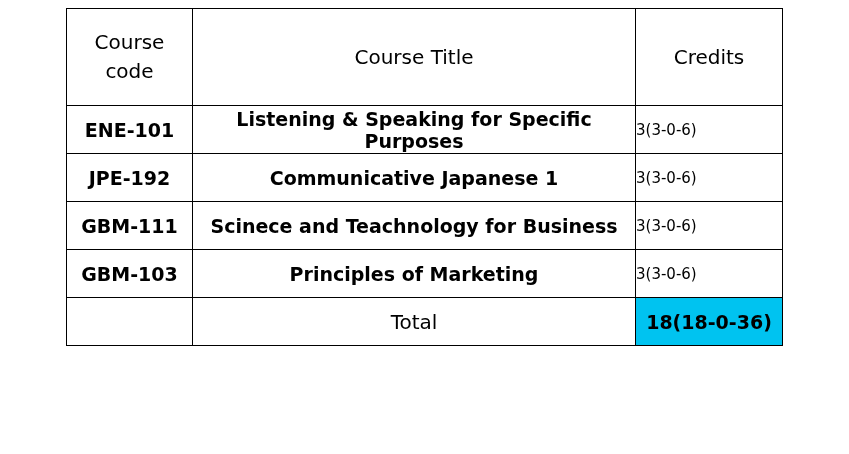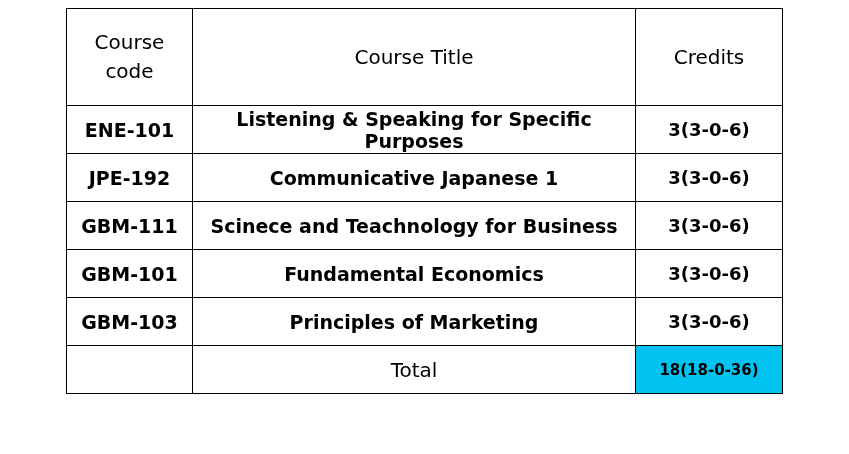--- a/index.html
+++ b/index.html
@@ -59,35 +59,35 @@
     font-size: 19px;
     margin-top: 44px;
   }
   .cell-title {
     text-align: center;
     padding-left: 14px;
     font-weight: bold;
     font-size: 19px;
   }
   .cell-credits {
-    text-align: center;
-    font-weight: bold;
-    font-size: 18px;
+    text-align: left;
+    font-weight: normal;
+    font-size: 15px;
   }
   .total-row .cell-empty {
     height: 47px;
   }
   .total-row .cell-total-label {
     text-align: center;
     font-size: 20px;
     font-weight: normal;
   }
   .total-row .cell-total-value {
     text-align: center;
-    font-size: 15px;
+    font-size: 19px;
     font-weight: bold;
     background: #00c3f0;
   }
 </style>
 </head>
 <body>
 
 <div class="sheet">
   <table class="course-table">
     <colgroup>
@@ -115,25 +115,20 @@
         <td class="row-cell cell-code">JPE-192</td>
         <td class="row-cell cell-title">Communicative Japanese 1</td>
         <td class="row-cell cell-credits">3(3-0-6)</td>
       </tr>
       <tr>
         <td class="row-cell cell-code">GBM-111</td>
         <td class="row-cell cell-title">Scinece and Teachnology for Business</td>
         <td class="row-cell cell-credits">3(3-0-6)</td>
       </tr>
       <tr>
-        <td class="row-cell cell-code">GBM-101</td>
-        <td class="row-cell cell-title">Fundamental Economics</td>
-        <td class="row-cell cell-credits">3(3-0-6)</td>
-      </tr>
-      <tr>
         <td class="row-cell cell-code">GBM-103</td>
         <td class="row-cell cell-title">Principles of Marketing</td>
         <td class="row-cell cell-credits">3(3-0-6)</td>
       </tr>
       <tr class="total-row">
         <td class="cell-empty"></td>
         <td class="cell-total-label">Total</td>
         <td class="cell-total-value" style="background: rgb(0, 195, 240);">18(18-0-36)</td>
       </tr>
     </tbody>

